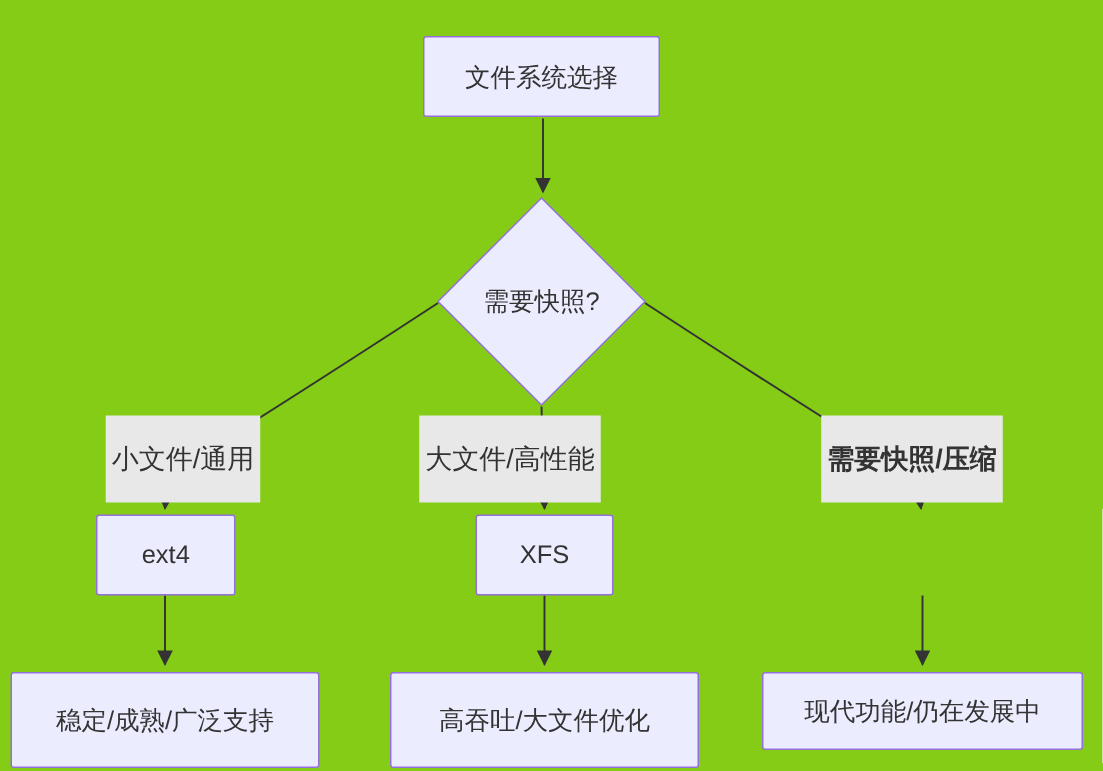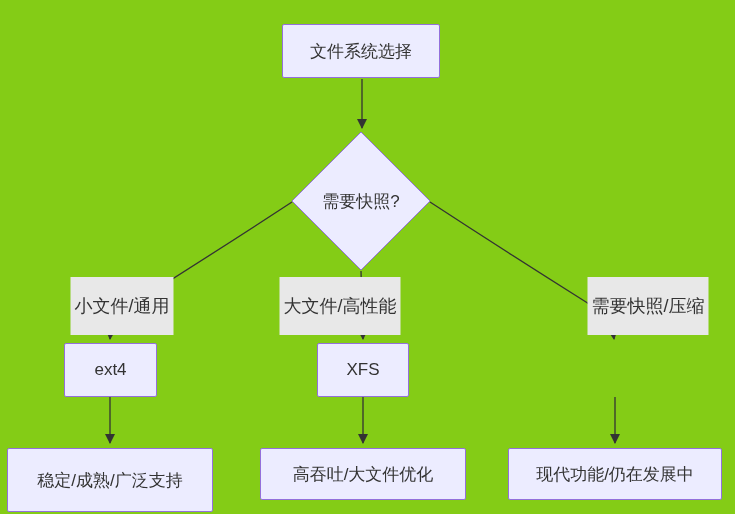--- a/index.html
+++ b/index.html
@@ -69,32 +69,32 @@
   </svg>
 
   <div class="node" style="left:282px;top:24px;width:158px;height:54px;">
     <span>文件系统选择</span>
   </div>
 
   <div class="decision-label" style="left:361px;top:201px;">需要快照?</div>
 
   <div class="edge-label" style="left:122px;top:306px;">小文件/通用</div>
   <div class="edge-label" style="left:340px;top:306px;">大文件/高性能</div>
-  <div class="edge-label" style="left:648px;top:306px;">需要快照/压缩</div>
+  <div class="edge-label" style="left:608px;top:306px;font-weight:bold;">需要快照/压缩</div>
 
   <div class="node" style="left:64px;top:343px;width:93px;height:54px;">
     <span>ext4</span>
   </div>
   <div class="node" style="left:317px;top:343px;width:92px;height:54px;">
     <span>XFS</span>
   </div>
 
   <div class="node" style="left:7px;top:448px;width:206px;height:64px;">
     <span>稳定/成熟/广泛支持</span>
   </div>
-  <div class="node" style="left:260px;top:448px;width:206px;height:52px;">
+  <div class="node" style="left:260px;top:448px;width:206px;height:64px;">
     <span>高吞吐/大文件优化</span>
   </div>
   <div class="node" style="left:508px;top:448px;width:214px;height:52px;">
     <span>现代功能/仍在发展中</span>
   </div>
 
 </div>
 
 </body></html>

